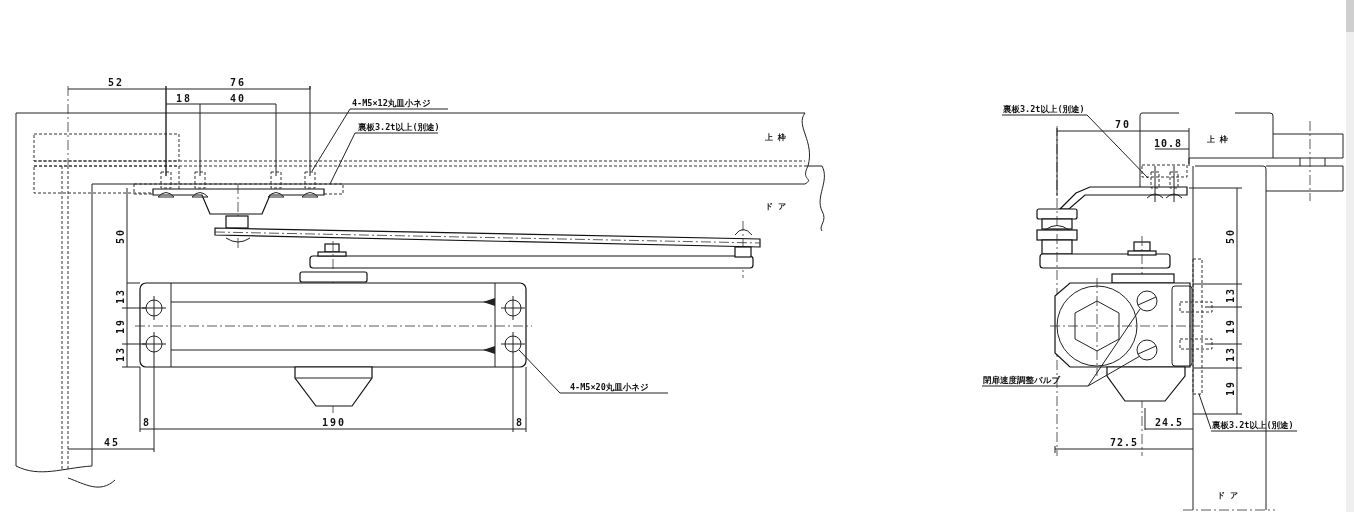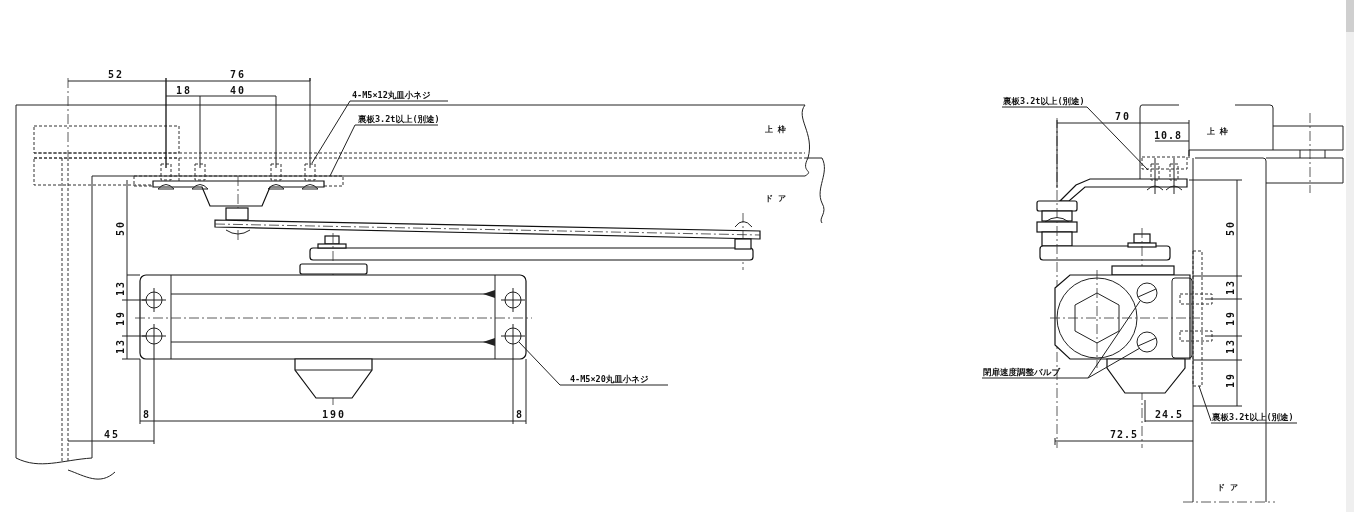--- a/index.html
+++ b/index.html
@@ -1,17 +1,17 @@
 <!DOCTYPE html>
 <html><head>
 <meta charset="utf-8">
 <style>
   html,body{margin:0;padding:0;background:#ffffff;}
   body{width:1354px;height:512px;position:relative;overflow:hidden;font-family:"DejaVu Sans Mono","Liberation Mono",monospace;}
-  #canvas{position:absolute;left:0;top:8px;width:1346px;height:361px;}
+  #canvas{position:absolute;left:0;top:16px;width:1346px;height:361px;}
   svg text{font-family:"DejaVu Sans Mono","Liberation Mono",monospace;fill:#111;}
   .dim{font-size:10px;font-weight:bold;letter-spacing:2px;}
   .note{font-size:8.5px;font-weight:bold;}
   .lbl{font-size:8px;font-weight:bold;}
   .ln{stroke:#222;stroke-width:1;fill:none;}
   .thk{stroke:#111;stroke-width:1.3;fill:none;}
   .hid{stroke:#333;stroke-width:1;fill:none;stroke-dasharray:3 2;}
   .ctr{stroke:#333;stroke-width:0.8;fill:none;stroke-dasharray:10 3 2 3;}
   .body{stroke:#111;stroke-width:1.2;fill:#fff;}
   #scrollbar{position:absolute;right:0;top:0;width:8px;height:512px;background:#efefef;}

